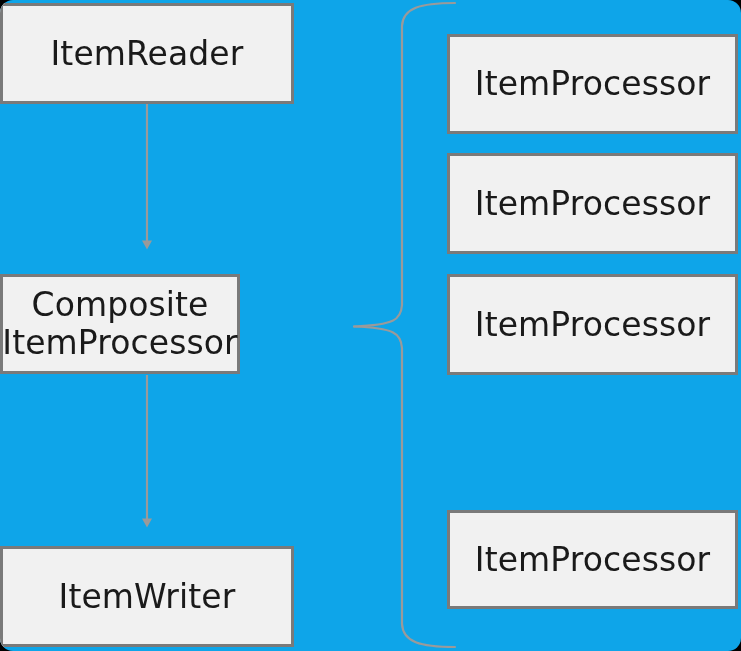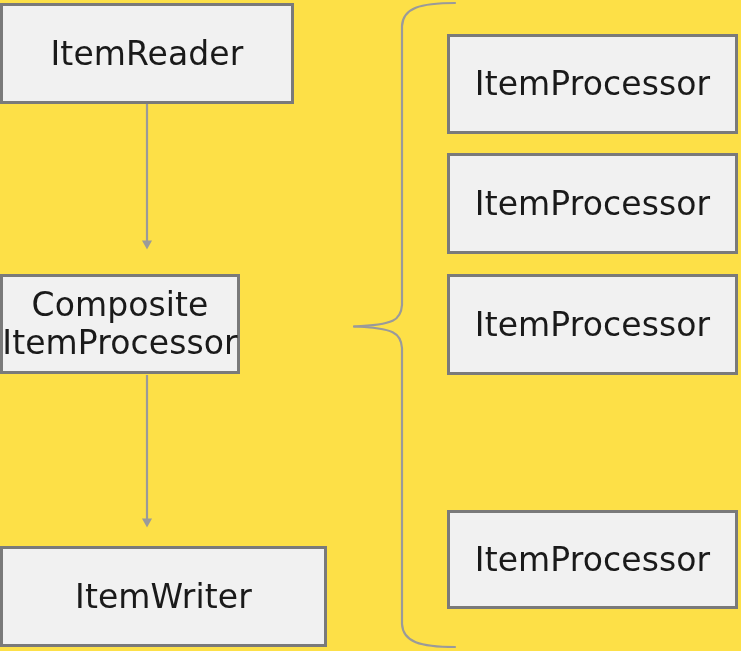--- a/index.html
+++ b/index.html
@@ -4,23 +4,24 @@
 <style>
   html, body {
     margin: 0;
     padding: 0;
     background: #000000;
   }
   #canvas {
     position: relative;
     width: 741px;
     height: 651px;
-    background: #fde047;
+    background: #0ea5e9;
     overflow: hidden;
     font-family: "DejaVu Sans", "Liberation Sans", sans-serif;
+    border-radius: 13px;
   }
   .node {
     position: absolute;
     background: #f1f1f1;
     border: 3px solid #7a7a7a;
     box-sizing: border-box;
     display: flex;
     align-items: center;
     justify-content: center;
     text-align: center;
@@ -33,21 +34,21 @@
     user-select: none;
   }
   
   #node-item-reader {
     left: 0px;  top: 3px;   width: 294px; height: 101px;
   }
   #node-composite-item-processor {
     left: 0px;  top: 274px; width: 240px; height: 100px;
   }
   #node-item-writer {
-    left: 0px;  top: 546px; width: 327px; height: 101px;
+    left: 0px;  top: 546px; width: 294px; height: 101px;
   }
   
   #node-item-processor-1 { left: 447px; top: 34px;  width: 291px; height: 100px; }
   #node-item-processor-2 { left: 447px; top: 153px; width: 291px; height: 101px; }
   #node-item-processor-3 { left: 447px; top: 274px; width: 291px; height: 101px; }
   #node-item-processor-4 { left: 447px; top: 510px; width: 291px; height: 99px; }
 
   .edge-svg {
     position: absolute;
     left: 0;

